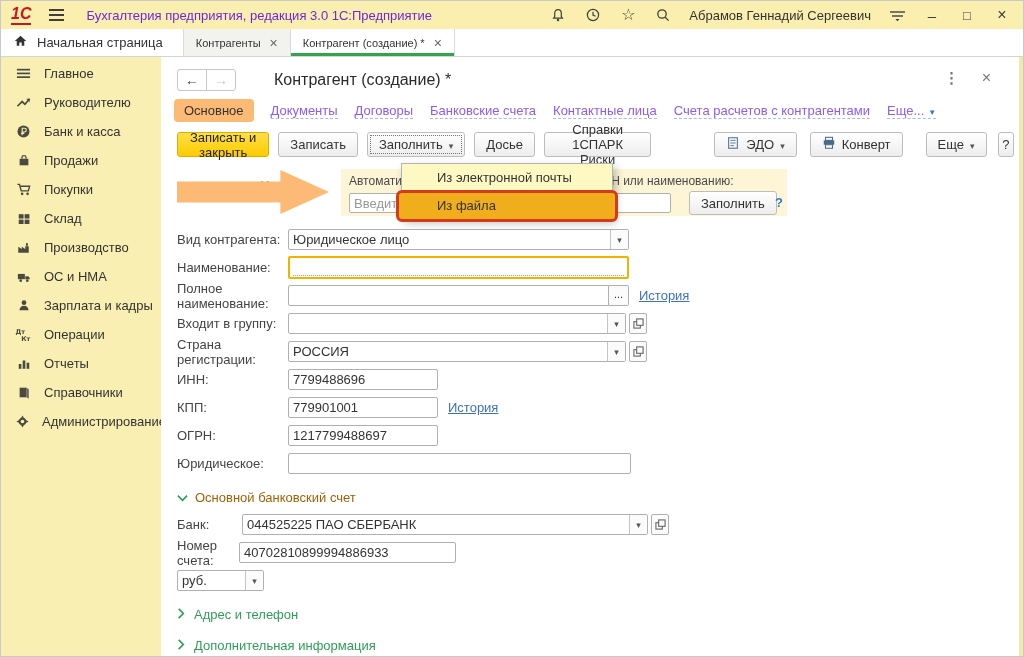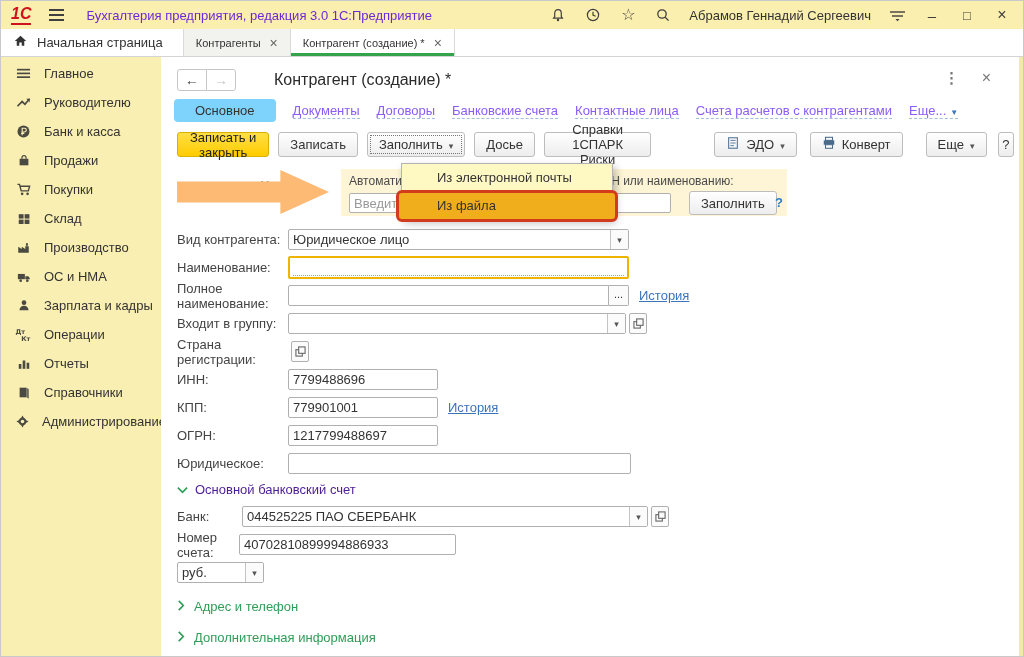--- a/index.html
+++ b/index.html
@@ -44,21 +44,21 @@
   .navbtn.back{border-radius:3px 0 0 3px;color:#3a3a3a;}
   .navbtn.fwd{border-radius:0 3px 3px 0;margin-left:-1px;color:#c3c3c3;}
   .form-title{margin-left:38px;font-size:16px;color:#2b2b2b;}
   .hdr-dots{position:absolute;right:52px;top:4px;cursor:pointer;}
   .hdr-dots::after{content:"⋮";font-size:15px;color:#777;font-weight:bold;}
   .hdr-close{position:absolute;right:20px;top:4px;cursor:pointer;}
   .hdr-close::after{content:"×";font-size:16px;color:#777;}
 
   
   .navlinks{position:absolute;top:42px;left:13px;display:flex;align-items:center;white-space:nowrap;}
-  .navpill{background:#7dd3fc;border-radius:4px;padding:4px 21px;font-size:13px;color:#333;cursor:pointer;}
+  .navpill{background:#fdba74;border-radius:4px;padding:4px 10px;font-size:13px;color:#333;cursor:pointer;}
   .navlink{color:#8b5cf6;font-size:13px;border-bottom:1px dashed #a3bedd;margin-left:17px;cursor:pointer;}
   .navlink .mcaret::after{content:"▼";font-size:8px;color:#3b74bb;margin-left:4px;}
 
   
   .toolbar{position:absolute;top:75px;left:16px;display:flex;align-items:center;}
   .btn{height:25px;border:1px solid #bdbdbd;border-radius:3px;background:linear-gradient(#ffffff,#ededed);padding:0 11px;font-size:13px;color:#333;font-family:inherit;display:inline-flex;align-items:center;gap:6px;margin-right:9px;cursor:pointer;box-sizing:border-box;}
   .btn.primary{background:linear-gradient(#ffdf45,#fc0);border-color:#d8b100;font-weight:normal;color:#222;text-align:center;}
   .btn.focus-dotted{outline:1px dotted #777;outline-offset:-4px;}
   .btn .caret::after{content:"▾";font-size:9px;color:#555;}
   .btn.edo{margin-left:54px;}
@@ -95,21 +95,21 @@
   .carrow::after{content:"▾";font-size:9px;color:#555;}
   .open-btn{width:18px;height:21px;margin-left:3px;border:1px solid #b0b0b0;border-radius:2px;background:#fbfbfb;display:inline-flex;align-items:center;justify-content:center;cursor:pointer;box-sizing:border-box;padding:0;}
   .dots-btn{width:20px;height:21px;border:1px solid #b0b0b0;border-left:none;background:#fbfbfb;border-radius:0 2px 2px 0;cursor:pointer;padding:0;box-sizing:border-box;}
   .dots-btn::after{content:"...";font-size:11px;color:#333;line-height:1;position:relative;top:-2px;}
   .name-wrap{width:341px;height:23px;border:2px solid #efb300;border-radius:2px;position:relative;background:#fff;box-sizing:border-box;}
   .name-wrap input{width:100%;height:100%;border:none;outline:none;font-family:inherit;font-size:13px;padding:0 4px;box-sizing:border-box;}
   .name-wrap::after{content:"";position:absolute;left:3px;right:3px;bottom:1px;border-bottom:1px dotted #ef8a80;pointer-events:none;}
   .hlink{color:#3b74bb;text-decoration:underline;margin-left:10px;font-size:13px;cursor:pointer;}
   .w341{width:341px;} .w338{width:338px;} .w343{width:343px;} .w150{width:150px;} .w217{width:217px;} .w406{width:406px;} .w87{width:87px;}
   .fullname-input{width:321px;border-radius:2px 0 0 2px;}
-  .section-head{display:flex;align-items:center;gap:7px;margin:8px 0 9px 16px;font-size:13px;color:#4c1d95;cursor:pointer;}
+  .section-head{display:flex;align-items:center;gap:7px;margin:16px 0 9px 16px;font-size:13px;color:#a16207;cursor:pointer;}
   .green-row{display:flex;align-items:center;gap:9px;margin:16px 0 0 16px;font-size:13px;color:#2e9e57;cursor:pointer;}
 </style>
 </head>
 <body>
 
 <div class="app">
 
   <div class="titlebar">
     <span class="logo">1С</span>
     <span class="hamburger">
@@ -397,20 +397,24 @@
           </span>
           <button class="open-btn">
               <svg width="11" height="11" viewBox="0 0 12 12">
                 <rect x="1" y="4" width="7" height="7" fill="none" stroke="#666" stroke-width="1.2"></rect>
                 <rect x="4" y="1" width="7" height="7" fill="#fbfbfb" stroke="#666" stroke-width="1.2"></rect>
               </svg>
             </button>
         </div>
         <div class="frow">
           <span class="flabel">Страна регистрации:</span>
+          <span class="combo w338">
+            <input value="РОССИЯ" style="">
+            <span class="carrow"></span>
+          </span>
           <button class="open-btn">
               <svg width="11" height="11" viewBox="0 0 12 12">
                 <rect x="1" y="4" width="7" height="7" fill="none" stroke="#666" stroke-width="1.2"></rect>
                 <rect x="4" y="1" width="7" height="7" fill="#fbfbfb" stroke="#666" stroke-width="1.2"></rect>
               </svg>
             </button>
         </div>
         <div class="frow">
           <span class="flabel">ИНН:</span>
           <input class="text-input w150" value="7799488696" style="">

